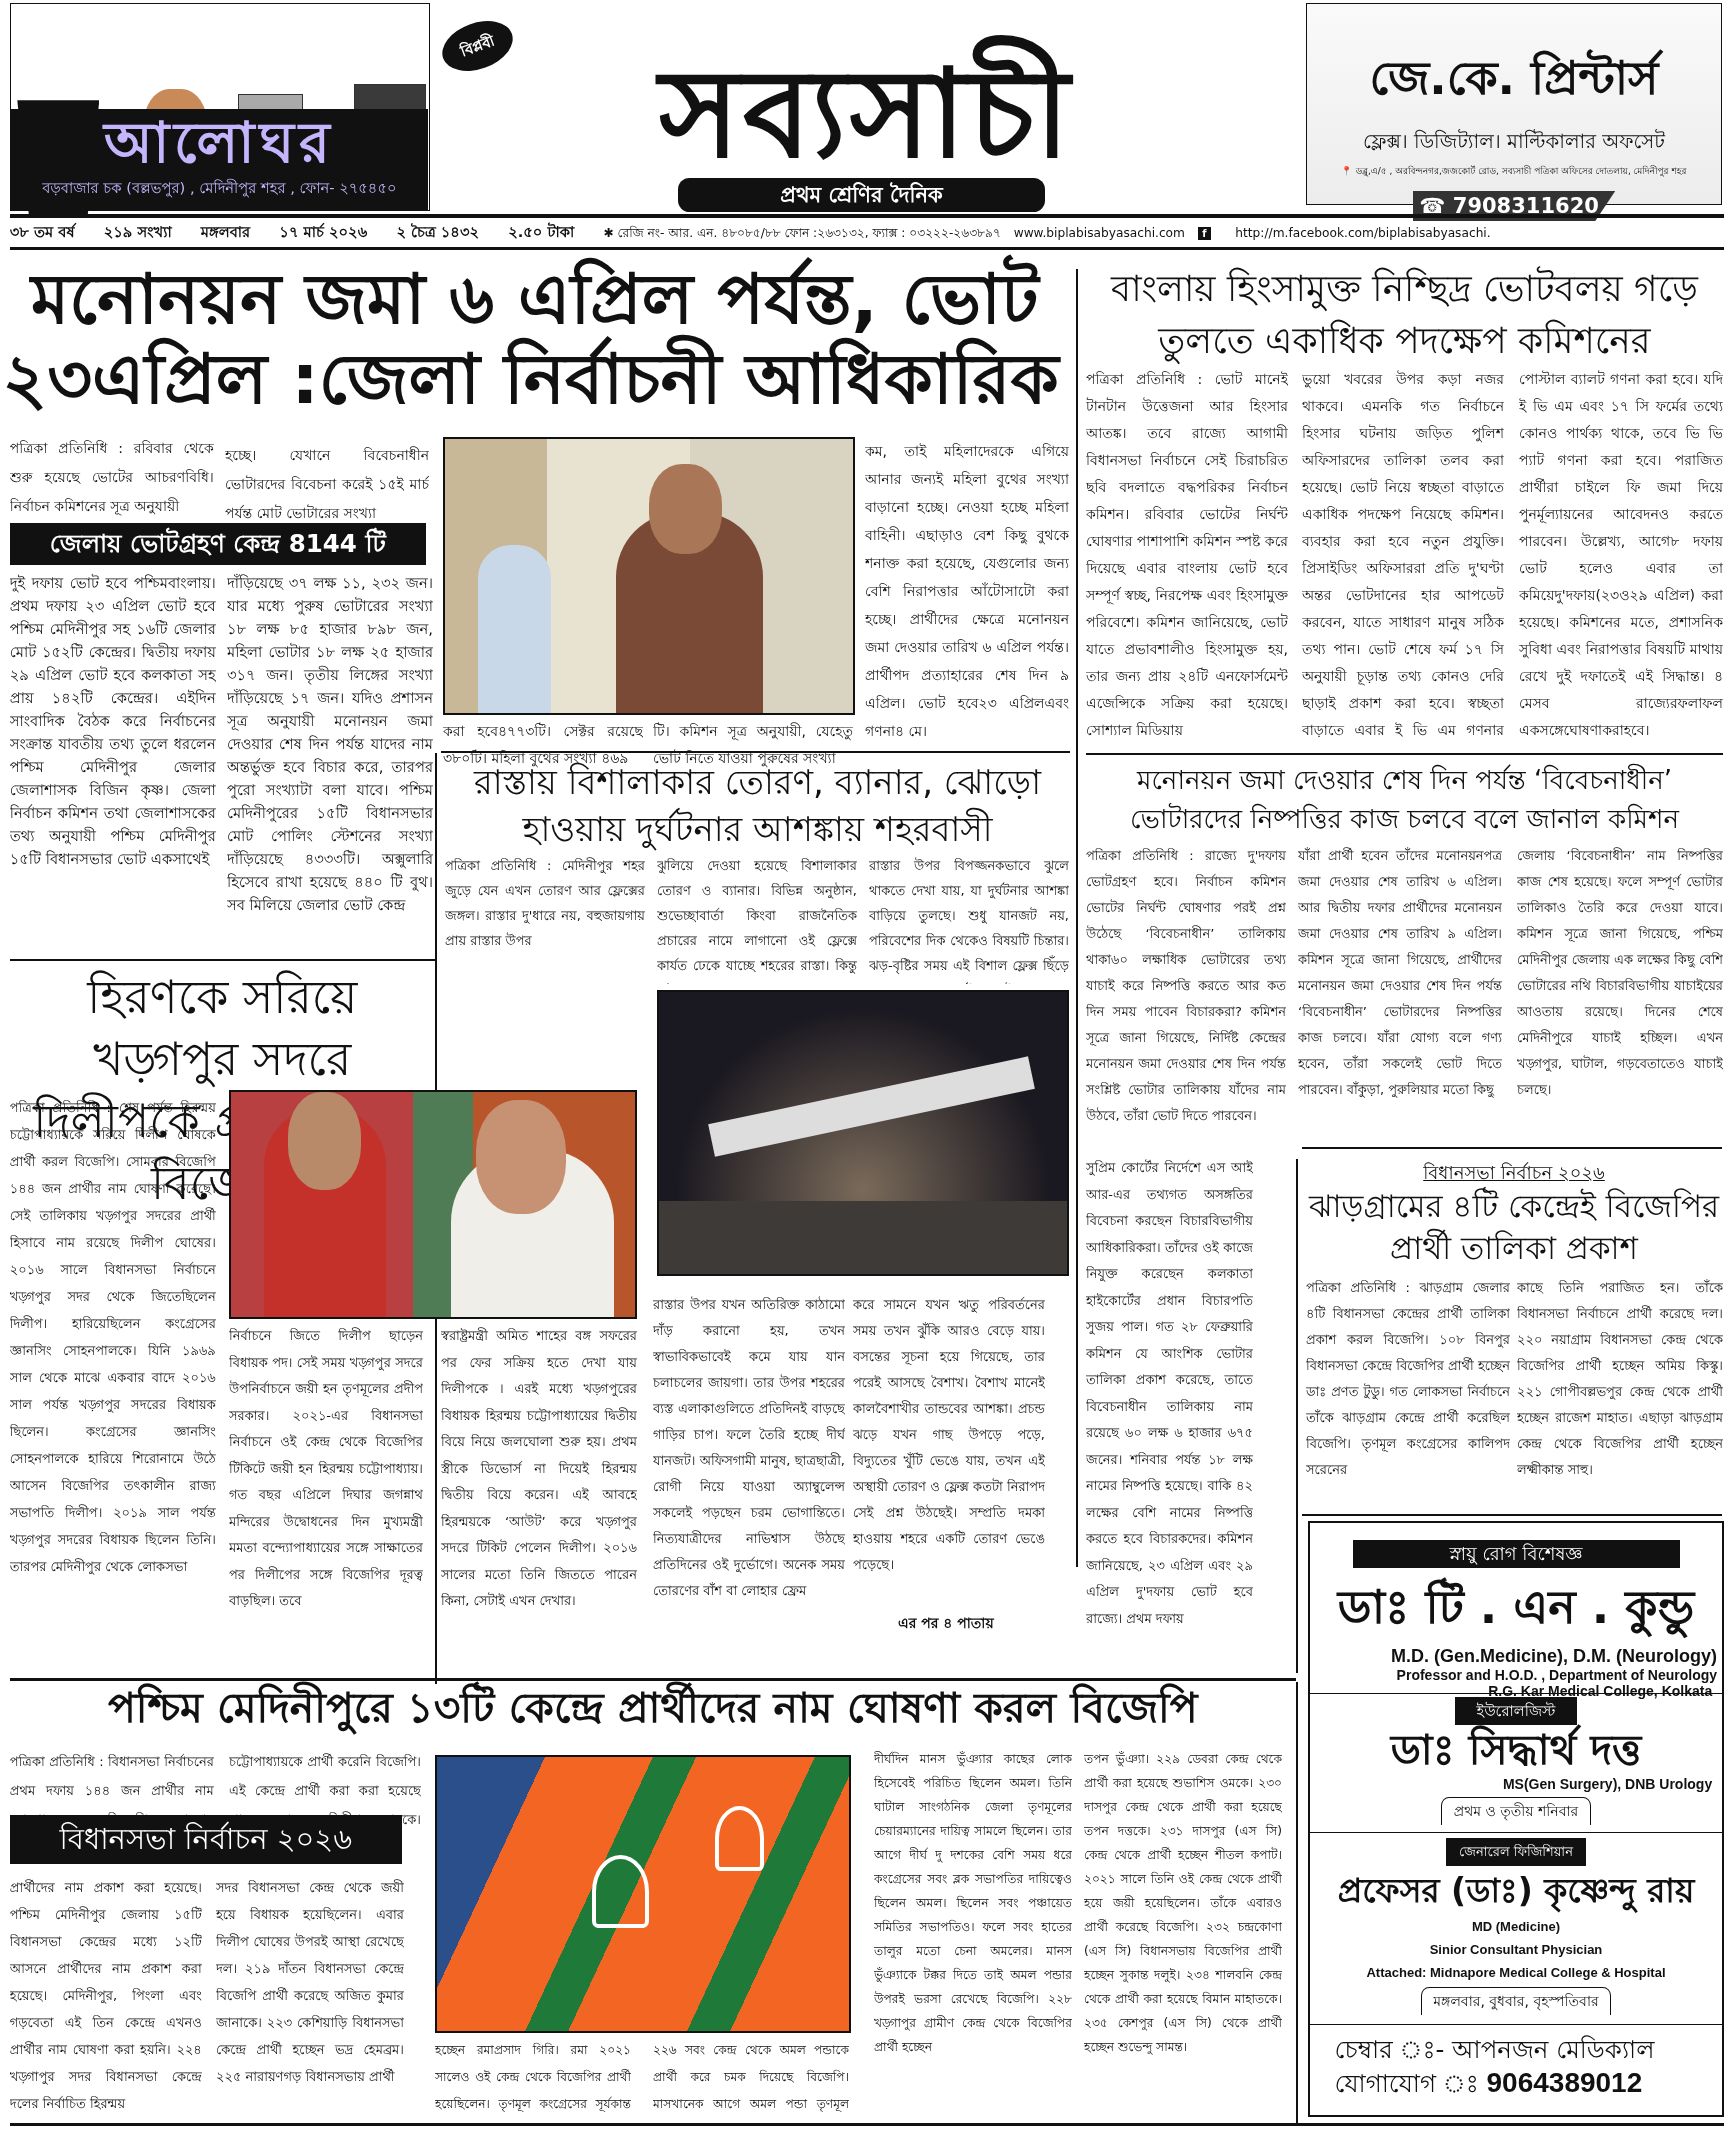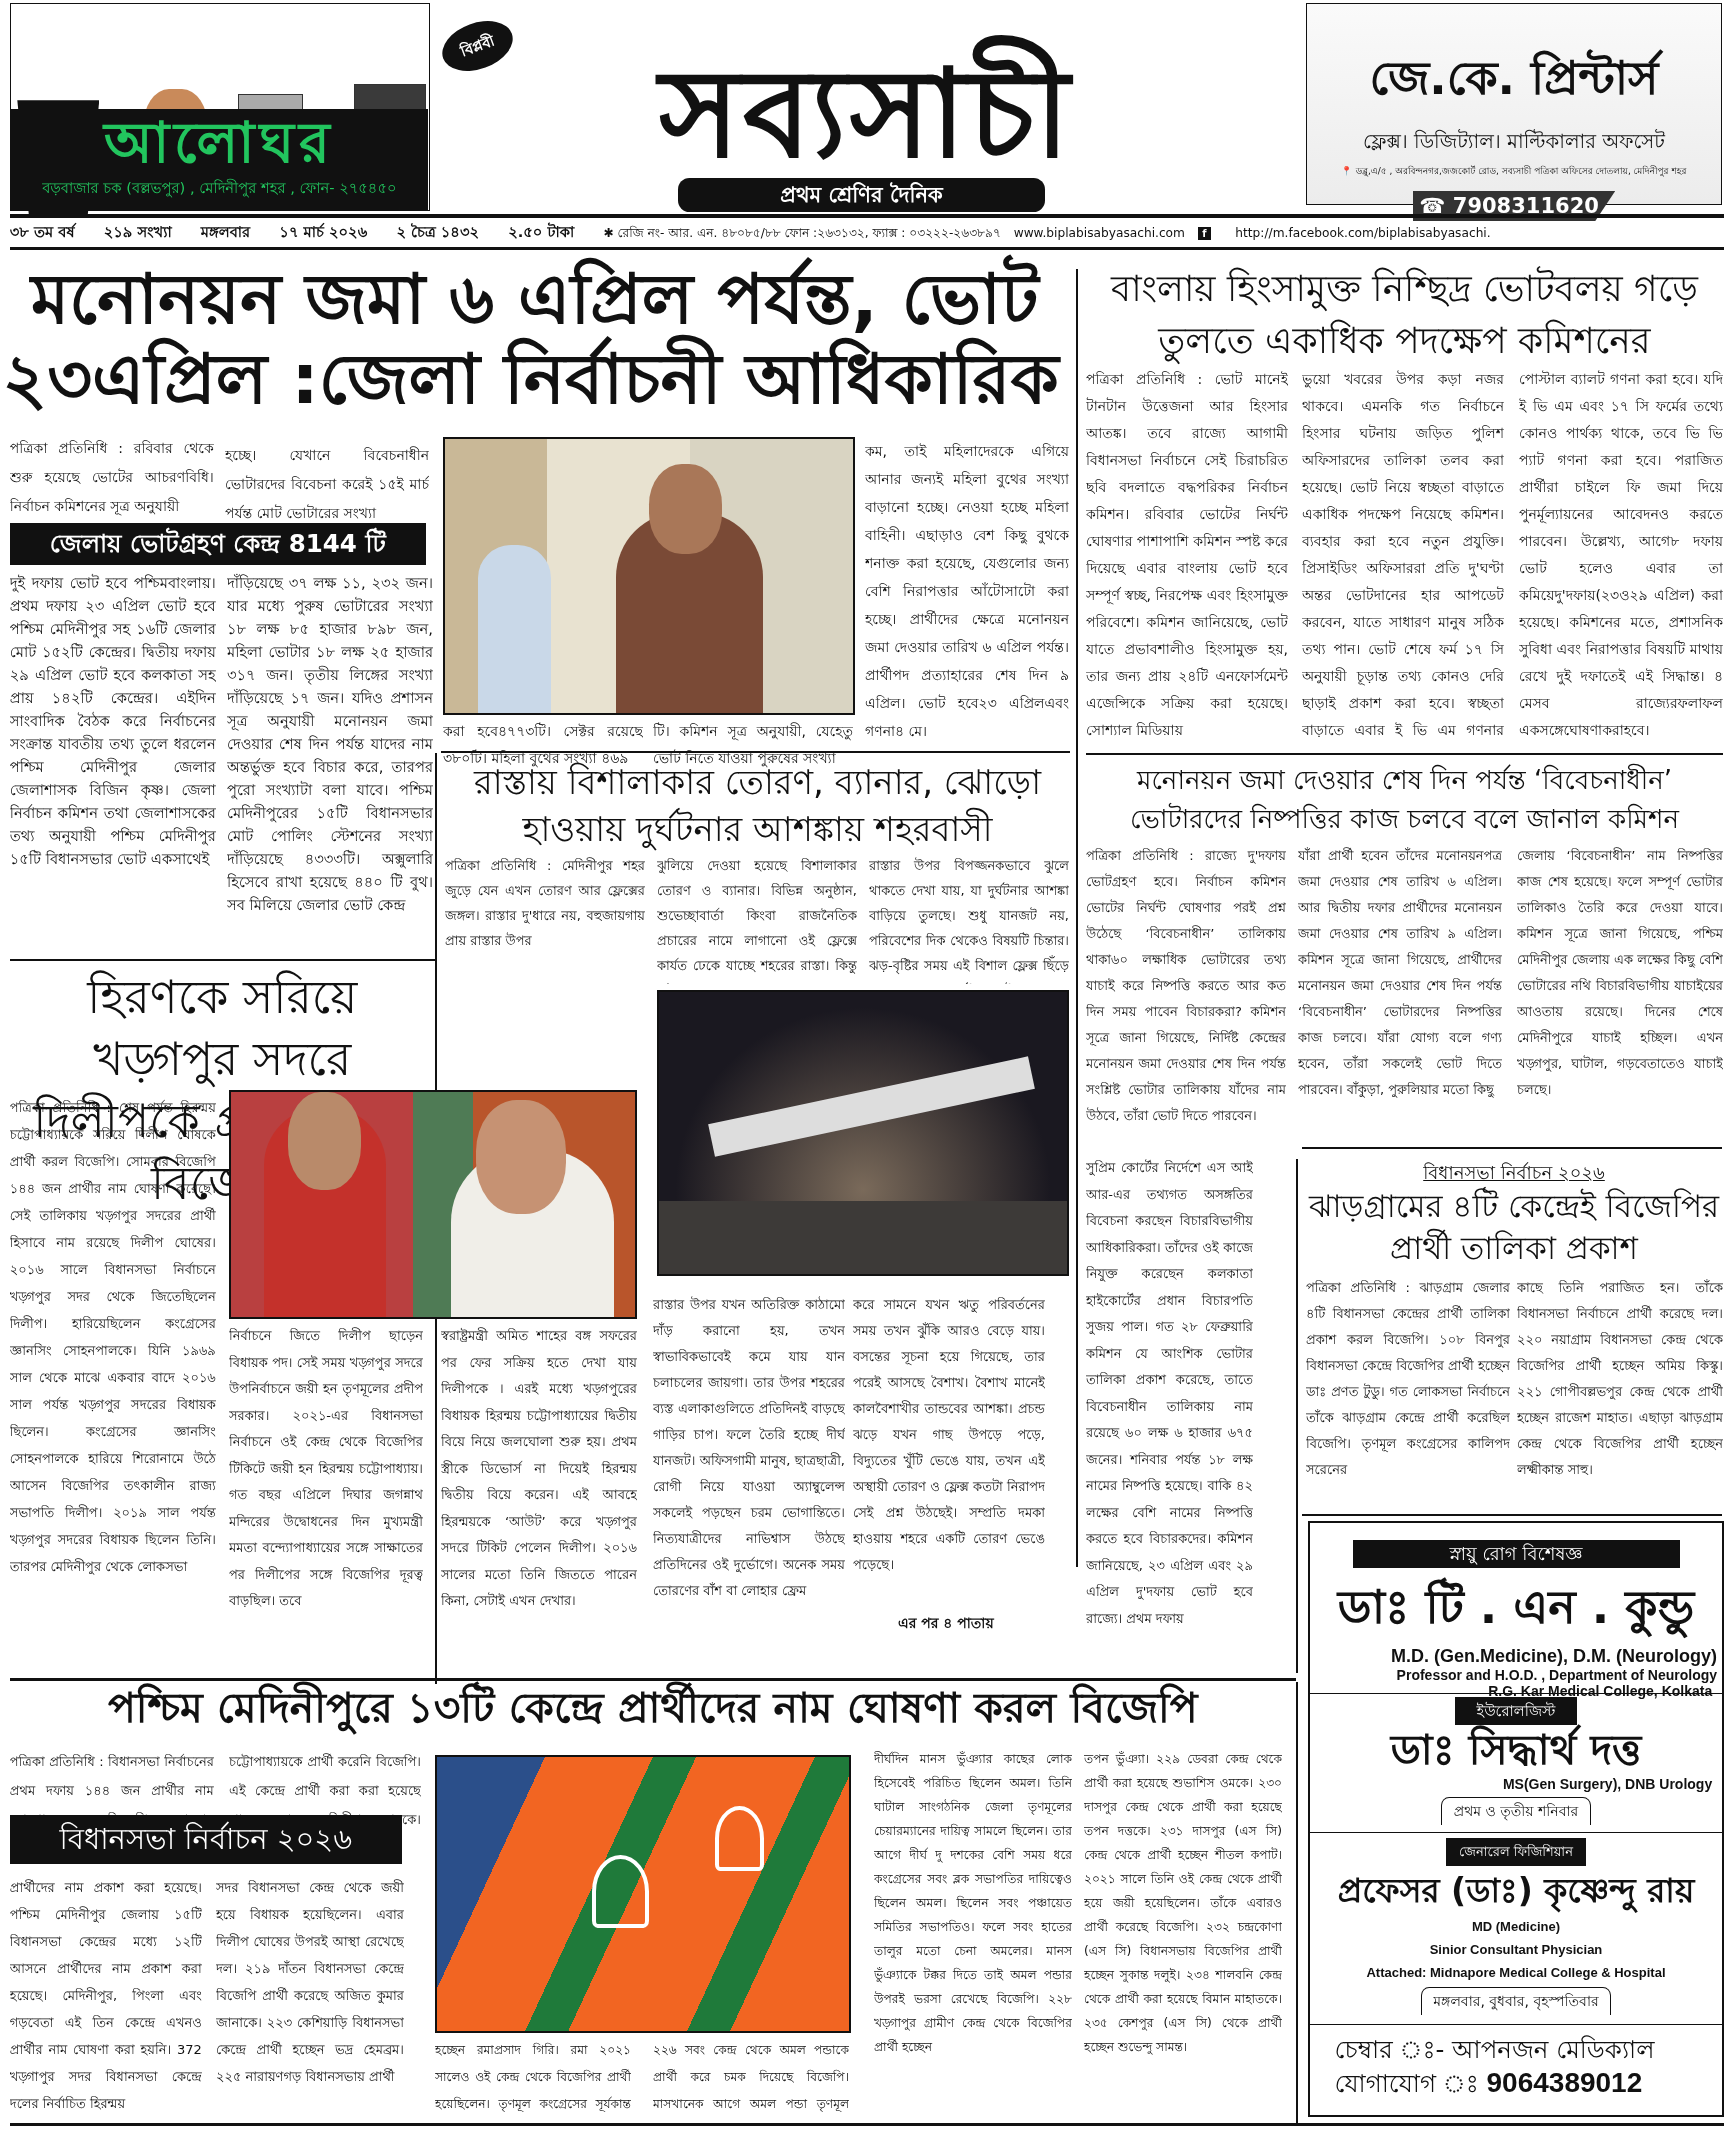--- a/index.html
+++ b/index.html
@@ -9,21 +9,21 @@
 .hl{font-family:"DejaVu Sans",sans-serif;font-weight:bold;text-align:center;line-height:1.15;color:#111}
 .rule{background:#111}
 .vr{position:absolute;width:1.6px;background:#111}
 .photo{border:2.4px solid #111;overflow:hidden}
 
 .ad-left{left:9.8px;top:3.3px;width:420px;height:208px;border:1.6px solid #111}
 .ad-left .bubble{position:absolute;left:1.6px;top:1.6px;width:384px;height:78px;background:#d6d6d6;border-radius:0 0 24.5px 0;font-size:21px;line-height:34px;padding:3.3px 8.2px;font-weight:bold}
 .ad-left .badge{position:absolute;left:6.5px;top:96px;width:82px;height:114px;background:#111;color:#fff;font-size:14px;text-align:center;padding-top:18px;line-height:28px;clip-path:polygon(0 0,100% 0,86% 100%,14% 100%)}
 .ad-left .years{position:absolute;top:175px;font-size:16.3px;font-weight:bold}
 .ad-left .sound{position:absolute;left:220px;top:171px;font-size:18px;font-weight:bold}
-.ad-left .brand{position:absolute;left:0;top:216px;width:417px;height:102px;background:#111;color:#22c55e;text-align:center}
+.ad-left .brand{position:absolute;left:0;top:216px;width:417px;height:102px;background:#111;color:#c4b5fd;text-align:center}
 .ad-left .brand .name{font-size:56px;font-weight:bold;line-height:67px;letter-spacing:4.9px}
 .ad-left .brand .addr{font-size:14.7px}
 .sumo{position:absolute;background:#c98a5a;border-radius:40% 40% 30% 30%}
 .eq{position:absolute;background:#777;border:1.6px solid #333}
 .masthead{left:441px;top:0;width:849px;height:212px}
 .tag-bubble{position:absolute;left:0;top:23px;width:73px;height:46px;background:#111;color:#fff;border-radius:50%;font-size:14.7px;text-align:center;line-height:46px;transform:rotate(-20deg);font-weight:bold}
 .tagline{position:absolute;left:82px;top:8.2px;font-size:31px;font-weight:bold}
 .logo{position:absolute;left:33px;top:45px;width:784px;font-size:122px;font-weight:bold;text-align:center;line-height:139px;letter-spacing:3.3px}
 .sublogo{position:absolute;left:237px;top:178px;width:367px;height:34px;background:#111;color:#fff;border-radius:11.4px;font-size:21px;font-weight:bold;text-align:center;line-height:34px}
 .ad-right{left:1306px;top:3.3px;width:416px;height:202px;border:1.6px solid #111;background:linear-gradient(#fafafa,#ececec);text-align:center}
@@ -180,21 +180,21 @@
   <div style="position:absolute;left:245px;top:8.2px;width:90px;height:114px;background:#c69273;border-radius:45%"></div>
 </div>
 <div class="abs txt" style="left:229px;top:1323px;width:194px;height:343px;font-size:13px;line-height:26.5px">নির্বাচনে জিতে দিলীপ ছাড়েন বিধায়ক পদ। সেই সময় খড়্গপুর সদরে উপনির্বাচনে জয়ী হন তৃণমূলের প্রদীপ সরকার। ২০২১-এর বিধানসভা নির্বাচনে ওই কেন্দ্র থেকে বিজেপির টিকিটে জয়ী হন হিরন্ময় চট্টোপাধ্যায়। গত বছর এপ্রিলে দিঘার জগন্নাথ মন্দিরের উদ্বোধনের দিন মুখ্যমন্ত্রী মমতা বন্দ্যোপাধ্যায়ের সঙ্গে সাক্ষাতের পর দিলীপের সঙ্গে বিজেপির দূরত্ব বাড়ছিল। তবে</div>
 <div class="abs txt" style="left:441px;top:1323px;width:196px;height:343px;font-size:13px;line-height:26.5px">স্বরাষ্ট্রমন্ত্রী অমিত শাহের বঙ্গ সফরের পর ফের সক্রিয় হতে দেখা যায় দিলীপকে । এরই মধ্যে খড়্গপুরের বিধায়ক হিরন্ময় চট্টোপাধ্যায়ের দ্বিতীয় বিয়ে নিয়ে জলঘোলা শুরু হয়। প্রথম স্ত্রীকে ডিভোর্স না দিয়েই হিরন্ময় দ্বিতীয় বিয়ে করেন। এই আবহে হিরন্ময়কে ‘আউট’ করে খড়্গপুর সদরে টিকিট পেলেন দিলীপ। ২০১৬ সালের মতো তিনি জিততে পারেন কিনা, সেটাই এখন দেখার।</div>
 
 <div class="abs rule" style="left:9.8px;top:1678px;width:1286px;height:3.3px"></div>
 <div class="abs hl" style="left:9.8px;top:1680px;width:1286px;font-size:41px;line-height:57px">পশ্চিম মেদিনীপুরে ১৩টি কেন্দ্রে প্রার্থীদের নাম ঘোষণা করল বিজেপি</div>
 <div class="abs txt" style="left:9.8px;top:1747px;width:204px;height:122px;font-size:13px;line-height:29px">পত্রিকা প্রতিনিধি : বিধানসভা নির্বাচনের প্রথম দফায় ১৪৪ জন প্রার্থীর নাম ঘোষণা করল বিজেপি। সোমবার বিজেপির পক্ষ থেকে</div>
 <div class="abs txt" style="left:229px;top:1747px;width:192px;height:122px;font-size:13px;line-height:29px">চট্টোপাধ্যায়কে প্রার্থী করেনি বিজেপি। এই কেন্দ্রে প্রার্থী করা করা হয়েছে প্রাক্তন সাংসদ দিলীপ ঘোষকে। দিলীপ আগে খড়্গপুর</div>
 <div class="abs blackbox" style="left:9.8px;top:1815px;width:392px;height:49px;font-size:29px;font-weight:normal;line-height:49px">বিধানসভা নির্বাচন ২০২৬</div>
-<div class="abs txt" style="left:9.8px;top:1874px;width:192px;height:245px;font-size:13px;line-height:27px">প্রার্থীদের নাম প্রকাশ করা হয়েছে। পশ্চিম মেদিনীপুর জেলায় ১৫টি বিধানসভা কেন্দ্রের মধ্যে ১২টি আসনে প্রার্থীদের নাম প্রকাশ করা হয়েছে। মেদিনীপুর, পিংলা এবং গড়বেতা এই তিন কেন্দ্রে এখনও প্রার্থীর নাম ঘোষণা করা হয়নি। 372 খড়্গাপুর সদর বিধানসভা কেন্দ্রে দলের নির্বাচিত হিরন্ময়</div>
+<div class="abs txt" style="left:9.8px;top:1874px;width:192px;height:245px;font-size:13px;line-height:27px">প্রার্থীদের নাম প্রকাশ করা হয়েছে। পশ্চিম মেদিনীপুর জেলায় ১৫টি বিধানসভা কেন্দ্রের মধ্যে ১২টি আসনে প্রার্থীদের নাম প্রকাশ করা হয়েছে। মেদিনীপুর, পিংলা এবং গড়বেতা এই তিন কেন্দ্রে এখনও প্রার্থীর নাম ঘোষণা করা হয়নি। ২২৪ খড়্গাপুর সদর বিধানসভা কেন্দ্রে দলের নির্বাচিত হিরন্ময়</div>
 <div class="abs txt" style="left:216px;top:1874px;width:188px;height:245px;font-size:13px;line-height:27px">সদর বিধানসভা কেন্দ্র থেকে জয়ী হয়ে বিধায়ক হয়েছিলেন। এবার দিলীপ ঘোষের উপরই আস্থা রেখেছে দল। ২১৯ দাঁতন বিধানসভা কেন্দ্রে বিজেপি প্রার্থী করেছে অজিত কুমার জানাকে। ২২৩ কেশিয়াড়ি বিধানসভা কেন্দ্রে প্রার্থী হচ্ছেন ভদ্র হেমব্রম। ২২৫ নারায়ণগড় বিধানসভায় প্রার্থী</div>
 <div class="abs photo" style="left:435px;top:1755px;width:416px;height:278px;background:linear-gradient(115deg,#2b4f8a 0 20%,#f26522 20% 40%,#1f7a3a 40% 48%,#f26522 48% 70%,#1f7a3a 70% 78%,#f26522 78%)">
   <div style="position:absolute;left:155px;top:98px;width:57px;height:73px;border:4.1px solid #fff;border-radius:50% 50% 10% 10%"></div>
   <div style="position:absolute;left:278px;top:49px;width:49px;height:65px;border:4.1px solid #fff;border-radius:50% 50% 10% 10%"></div>
 </div>
 <div class="abs txt" style="left:435px;top:2037px;width:196px;height:86px;font-size:12.2px;line-height:27px">হচ্ছেন রমাপ্রসাদ গিরি। রমা ২০২১ সালেও ওই কেন্দ্র থেকে বিজেপির প্রার্থী হয়েছিলেন। তৃণমূল কংগ্রেসের সূর্যকান্ত অট্টের কাছে তিনি পরাজিত হয়েছিলেন।</div>
 <div class="abs txt" style="left:653px;top:2037px;width:196px;height:86px;font-size:12.2px;line-height:27px">২২৬ সবং কেন্দ্র থেকে অমল পন্ডাকে প্রার্থী করে চমক দিয়েছে বিজেপি। মাসখানেক আগে অমল পন্ডা তৃণমূল কংগ্রেস ছেড়ে বিজেপিতে যোগ দেন।</div>
 <div class="abs txt" style="left:874px;top:1747px;width:198px;height:376px;font-size:12.2px;line-height:24px">দীর্ঘদিন মানস ভুঁঞ্যার কাছের লোক হিসেবেই পরিচিত ছিলেন অমল। তিনি ঘাটাল সাংগঠনিক জেলা তৃণমূলের চেয়ারম্যানের দায়িত্ব সামলে ছিলেন। তার আগে দীর্ঘ দু দশকের বেশি সময় ধরে কংগ্রেসের সবং ব্লক সভাপতির দায়িত্বেও ছিলেন অমল। ছিলেন সবং পঞ্চায়েত সমিতির সভাপতিও। ফলে সবং হাতের তালুর মতো চেনা অমলের। মানস ভুঁঞ্যাকে টক্কর দিতে তাই অমল পন্ডার উপরই ভরসা রেখেছে বিজেপি। ২২৮ খড়্গাপুর গ্রামীণ কেন্দ্র থেকে বিজেপির প্রার্থী হচ্ছেন</div>
 <div class="abs txt" style="left:1084px;top:1747px;width:198px;height:376px;font-size:12.2px;line-height:24px">তপন ভুঁঞ্যা। ২২৯ ডেবরা কেন্দ্র থেকে প্রার্থী করা হয়েছে শুভাশিস ওমকে। ২৩০ দাসপুর কেন্দ্র থেকে প্রার্থী করা হয়েছে তপন দত্তকে। ২৩১ দাসপুর (এস সি) কেন্দ্র থেকে প্রার্থী হচ্ছেন শীতল কপাট। ২০২১ সালে তিনি ওই কেন্দ্র থেকে প্রার্থী হয়ে জয়ী হয়েছিলেন। তাঁকে এবারও প্রার্থী করেছে বিজেপি। ২৩২ চন্দ্রকোণা (এস সি) বিধানসভায় বিজেপির প্রার্থী হচ্ছেন সুকান্ত দলুই। ২৩৪ শালবনি কেন্দ্র থেকে প্রার্থী করা হয়েছে বিমান মাহাতকে। ২৩৫ কেশপুর (এস সি) থেকে প্রার্থী হচ্ছেন শুভেন্দু সামন্ত।</div>
 <div class="vr" style="left:1296px;top:1682px;height:441px"></div>

